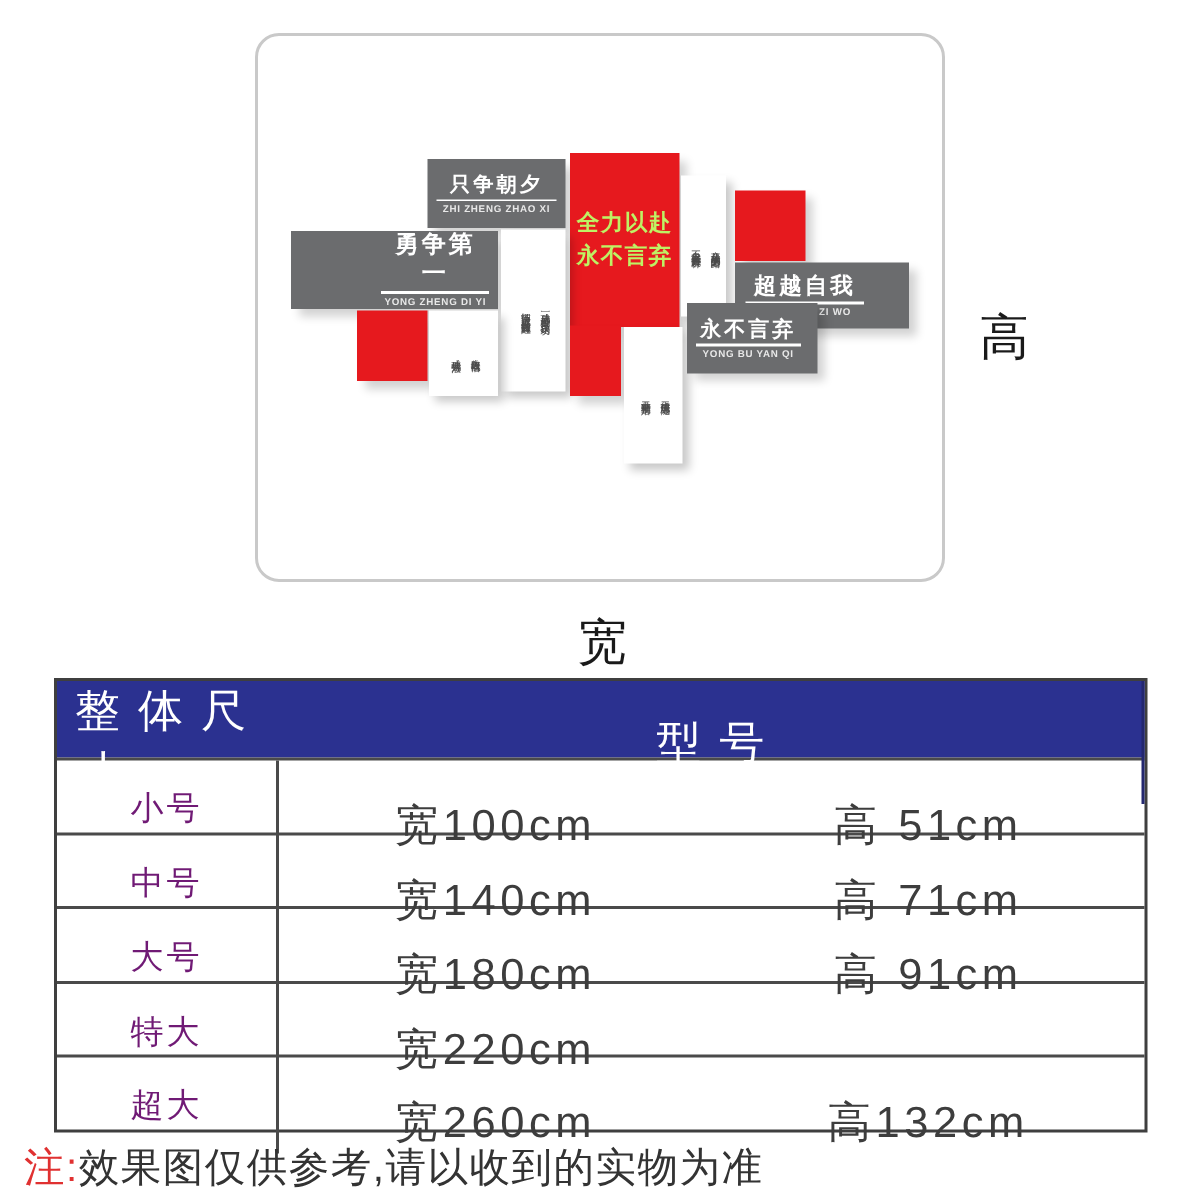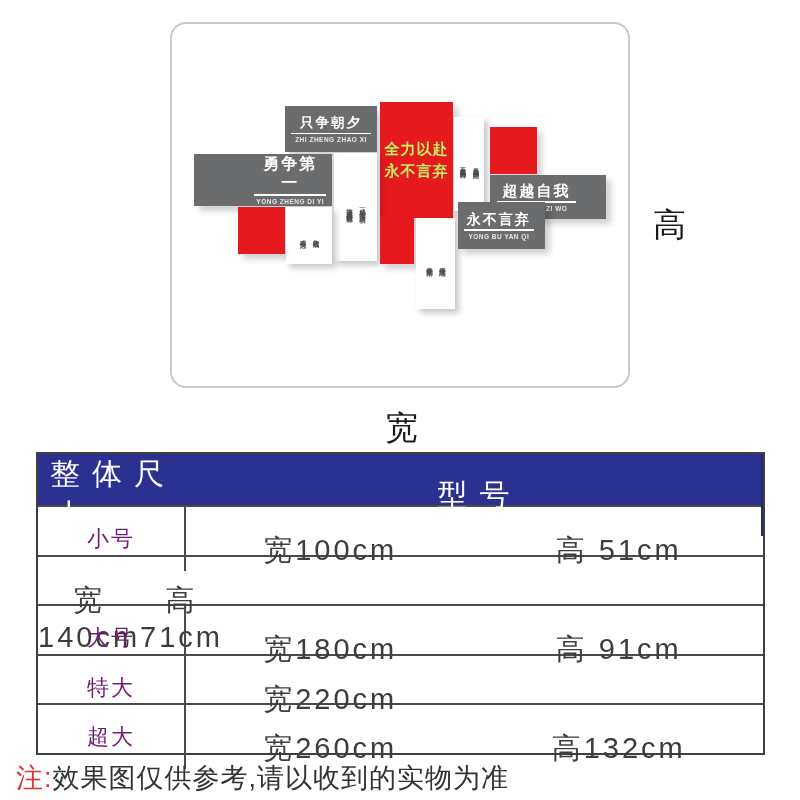--- a/index.html
+++ b/index.html
@@ -154,20 +154,21 @@
       <div class="cell first">型号</div>
     </div>
     <div class="st-row">
       <div class="model">小号</div>
       <div class="dims">
         <span>宽100cm</span>
         <span>高 51cm</span>
       </div>
     </div>
     <div class="st-row">
+      <div class="model">中号</div>
       <div class="dims">
         <span>宽140cm</span>
         <span>高 71cm</span>
       </div>
     </div>
     <div class="st-row">
       <div class="model">大号</div>
       <div class="dims">
         <span>宽180cm</span>
         <span>高 91cm</span>

